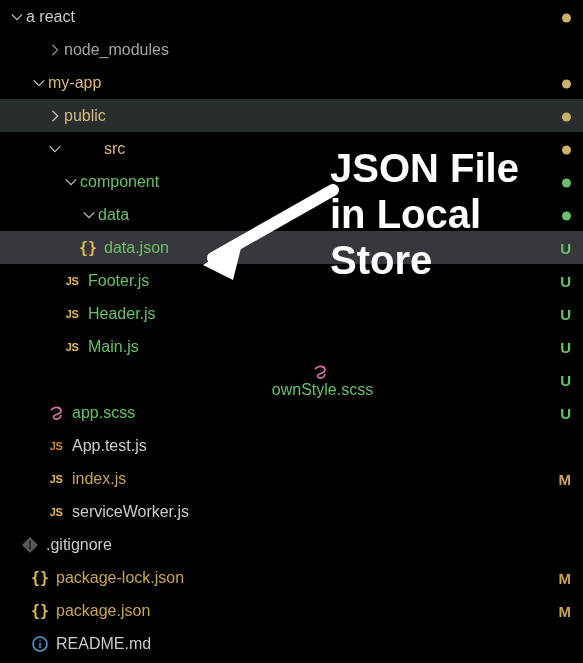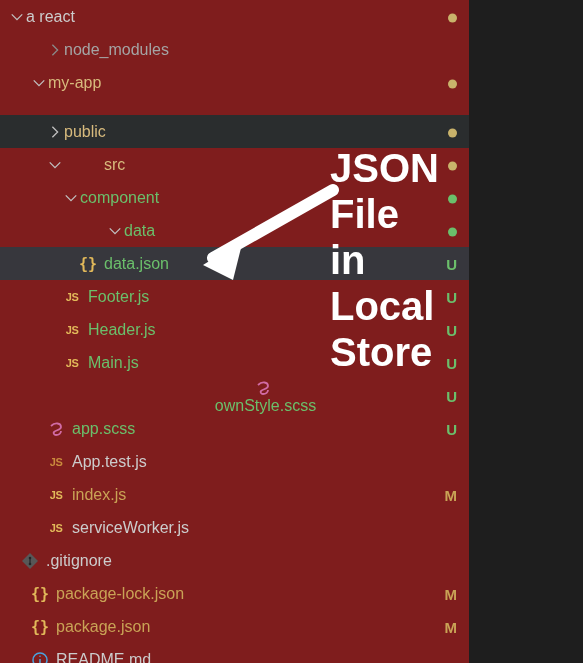--- a/index.html
+++ b/index.html
@@ -1,19 +1,19 @@
 <!DOCTYPE html>
 <html><head>
 <meta charset="utf-8">
 <style>
   html,body{margin:0;padding:0;background:#1e1e1e;color:#ccc;font-family:"Segoe UI",Arial,sans-serif;font-size:16px;width:583px;height:663px;overflow:hidden;}
-  .explorer{position:relative;width:469px;height:663px;background:#7f1d1d;}
+  .explorer{position:relative;width:583px;height:663px;background:#000000;}
   .row{display:flex;align-items:center;height:33px;position:relative;cursor:pointer;}
   .row.selected{background:#37373d;}
-  .row.dim{background:#2a2d2e;margin-top:16px;}
+  .row.dim{background:#2a2d2e;}
   .chev{display:inline-flex;align-items:center;justify-content:center;width:18px;color:#c0c0c0;}
   .chev svg{width:14px;height:14px;}
   .icon{display:inline-flex;align-items:center;justify-content:center;width:20px;margin-right:6px;}
   .icon svg{width:18px;height:18px;}
   .label{flex:0 0 auto;white-space:nowrap;}
   .status{position:absolute;right:12px;top:50%;transform:translateY(-50%);font-size:15px;}
   .dot{width:9px;height:9px;border-radius:50%;display:inline-block;}
   .dot.yellow{background:#c9b36b;}
   .dot.green{background:#6bbf6b;}
   .u{color:#6bbf6b;font-weight:600;}
@@ -92,21 +92,21 @@
   <div class="row" style="padding-left:62px;">
     <span class="chev">
       <svg viewBox="0 0 16 16">
           <path d="M2 5l6 6 6-6" stroke="#c0c0c0" stroke-width="1.5" fill="none"></path>
         </svg>
     </span>
     <span class="label c-folder-g">component</span>
     <span class="status"><span class="dot green"></span></span>
   </div>
 
-  <div class="row" style="padding-left:106px;">
+  <div class="row" style="padding-left:80px;">
     <span class="chev">
       <svg viewBox="0 0 16 16">
           <path d="M2 5l6 6 6-6" stroke="#c0c0c0" stroke-width="1.5" fill="none"></path>
         </svg>
     </span>
     <span class="label c-folder-g">data</span>
     <span class="status"><span class="dot green"></span></span>
   </div>
 
   <div class="row selected" style="padding-left:78px;">

